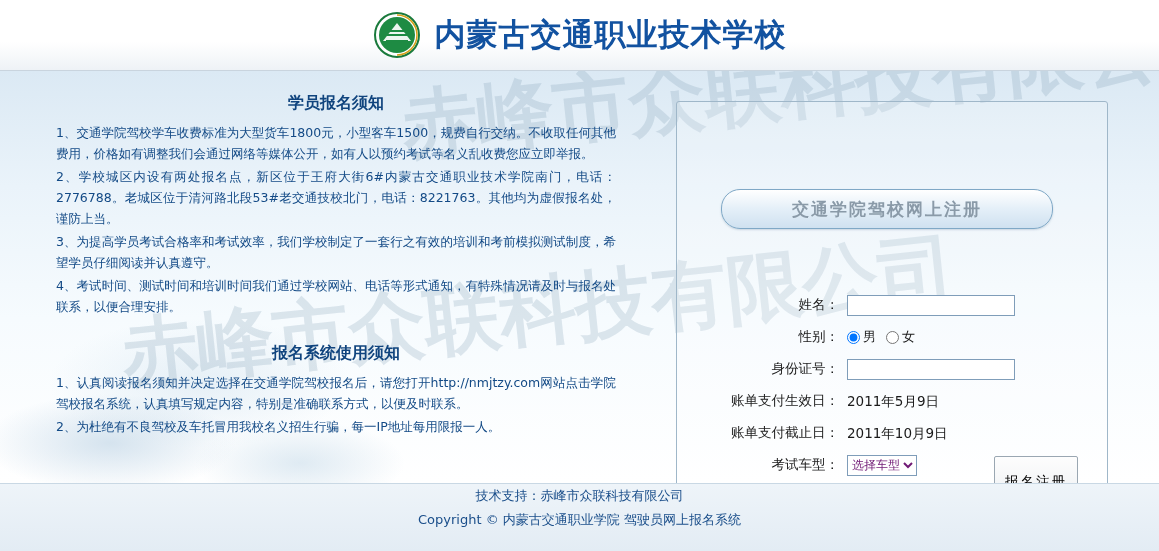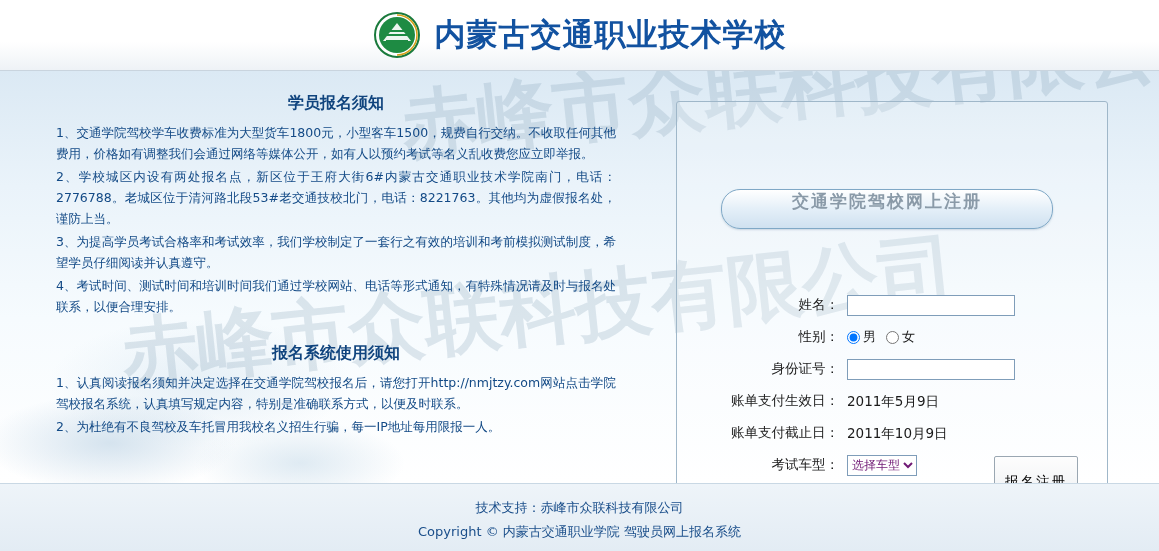--- a/index.html
+++ b/index.html
@@ -142,21 +142,21 @@
     position: absolute;
     left: 721px;
     top: 118px;
     width: 330px;
     height: 38px;
     border: 1px solid #7fa8c6;
     border-radius: 19px;
     background: linear-gradient(to bottom, #ffffff 0%, #e4eff8 50%, #cfe1f0 100%);
     box-shadow: 0 1px 2px rgba(120,150,175,0.35);
     display: flex;
-    align-items: flex-start;
+    align-items: center;
     justify-content: center;
   }
   .reg-banner span {
     font-family: "DejaVu Sans", sans-serif;
     font-size: 17px;
     font-weight: bold;
     color: #8a9aa8;
     letter-spacing: 2px;
   }
 
@@ -245,21 +245,21 @@
     letter-spacing: 2px;
   }
 
   
   .footer {
     position: relative;
     height: 68px;
     background: linear-gradient(to bottom, #eef4f9 0%, #e3ecf4 100%);
     border-top: 1px solid #c9d8e4;
     text-align: center;
-    padding-top: 12px;
+    padding-top: 0;
     box-sizing: border-box;
   }
   .footer div {
     font-family: "DejaVu Sans", sans-serif;
     font-size: 13px;
     color: #1a4e8a;
     line-height: 24px;
   }
 </style>
 </head>

